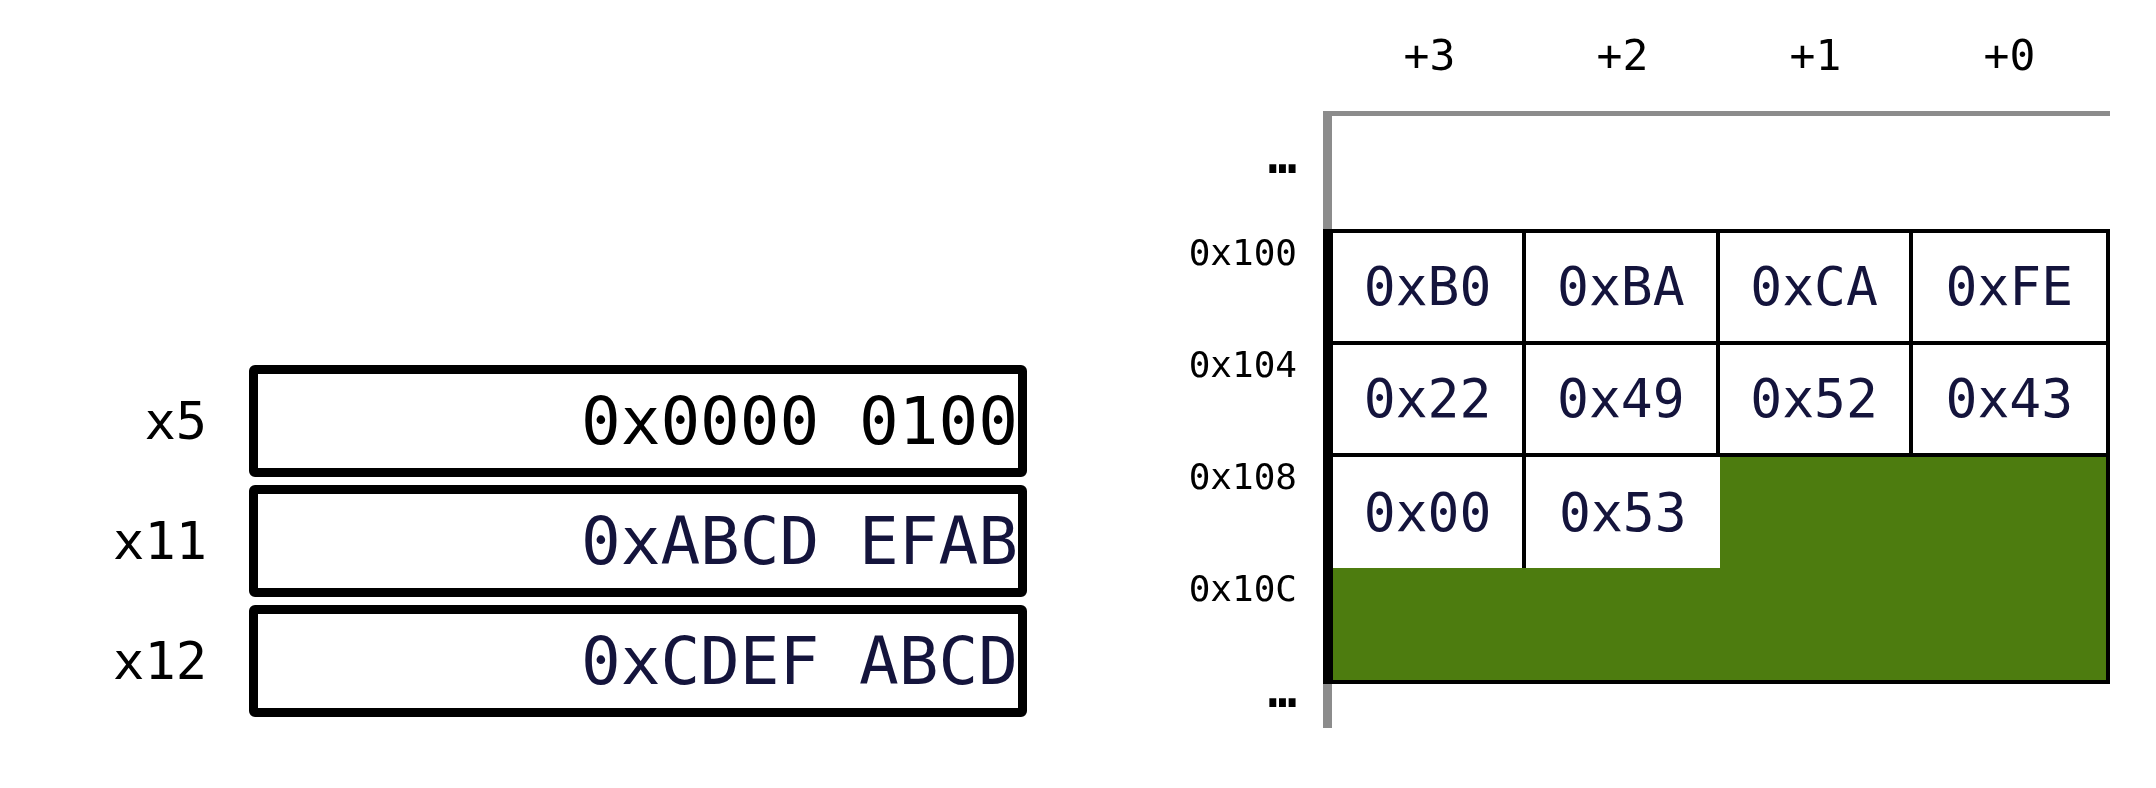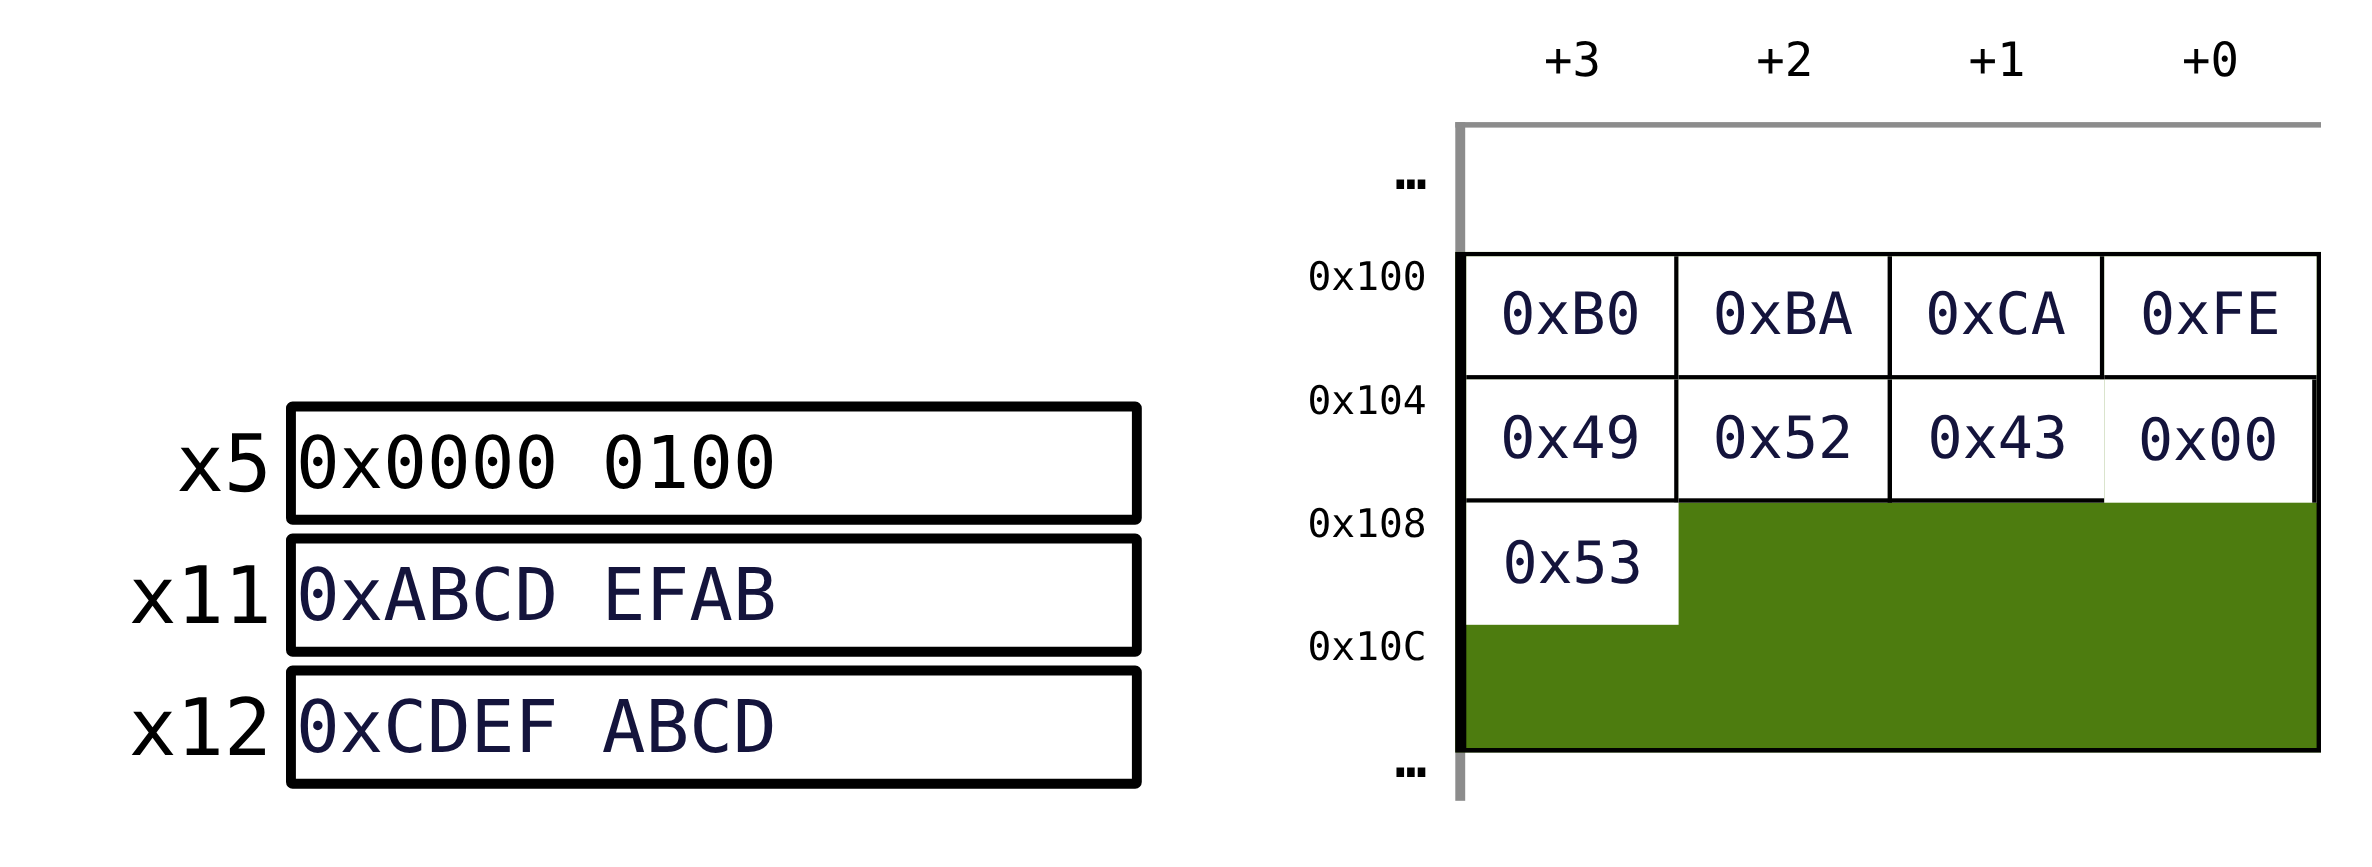--- a/index.html
+++ b/index.html
@@ -21,37 +21,36 @@
   }
 
   
   .reg-label {
     position: absolute;
     left: 0;
     width: 207px;
     height: 112px;
     line-height: 112px;
     text-align: right;
-    font-size: 72px;
+    font-size: 52px;
     color: var(--ink, #000);
     white-space: pre;
-    margin-left: 40px;
   }
   .reg-box {
     position: absolute;
-    left: 260px;
+    left: 249px;
     width: 778px;
     height: 112px;
     box-sizing: border-box;
     border: 9px solid var(--ink, #000);
     border-radius: 6px;
     background: #ffffff;
     display: flex;
     align-items: center;
-    justify-content: flex-start;
+    justify-content: flex-end;
   }
   .reg-value {
     font-size: 66px;
     white-space: pre;
   }
   .val-black { color: var(--ink, #000); }
   .val-navy  { color: var(--value-navy, #14143c); }
 
   
   .mem-header {
@@ -173,20 +172,21 @@
     <div class="mem-address" style="top:309px">0x104</div>
     <div class="mem-address" style="top:421px">0x108</div>
     <div class="mem-address" style="top:533px">0x10C</div>
 
     <div class="mem-grid">
       <div class="mem-cell">0xB0</div>
       <div class="mem-cell">0xBA</div>
       <div class="mem-cell">0xCA</div>
       <div class="mem-cell last-col">0xFE</div>
 
+      <div class="mem-cell">0x22</div>
 
       <div class="mem-cell">0x49</div>
       <div class="mem-cell">0x52</div>
       <div class="mem-cell last-col">0x43</div>
 
       <div class="mem-cell last-row">0x00</div>
       <div class="mem-cell last-row last-col">0x53</div>
     </div>
 
   </section>

